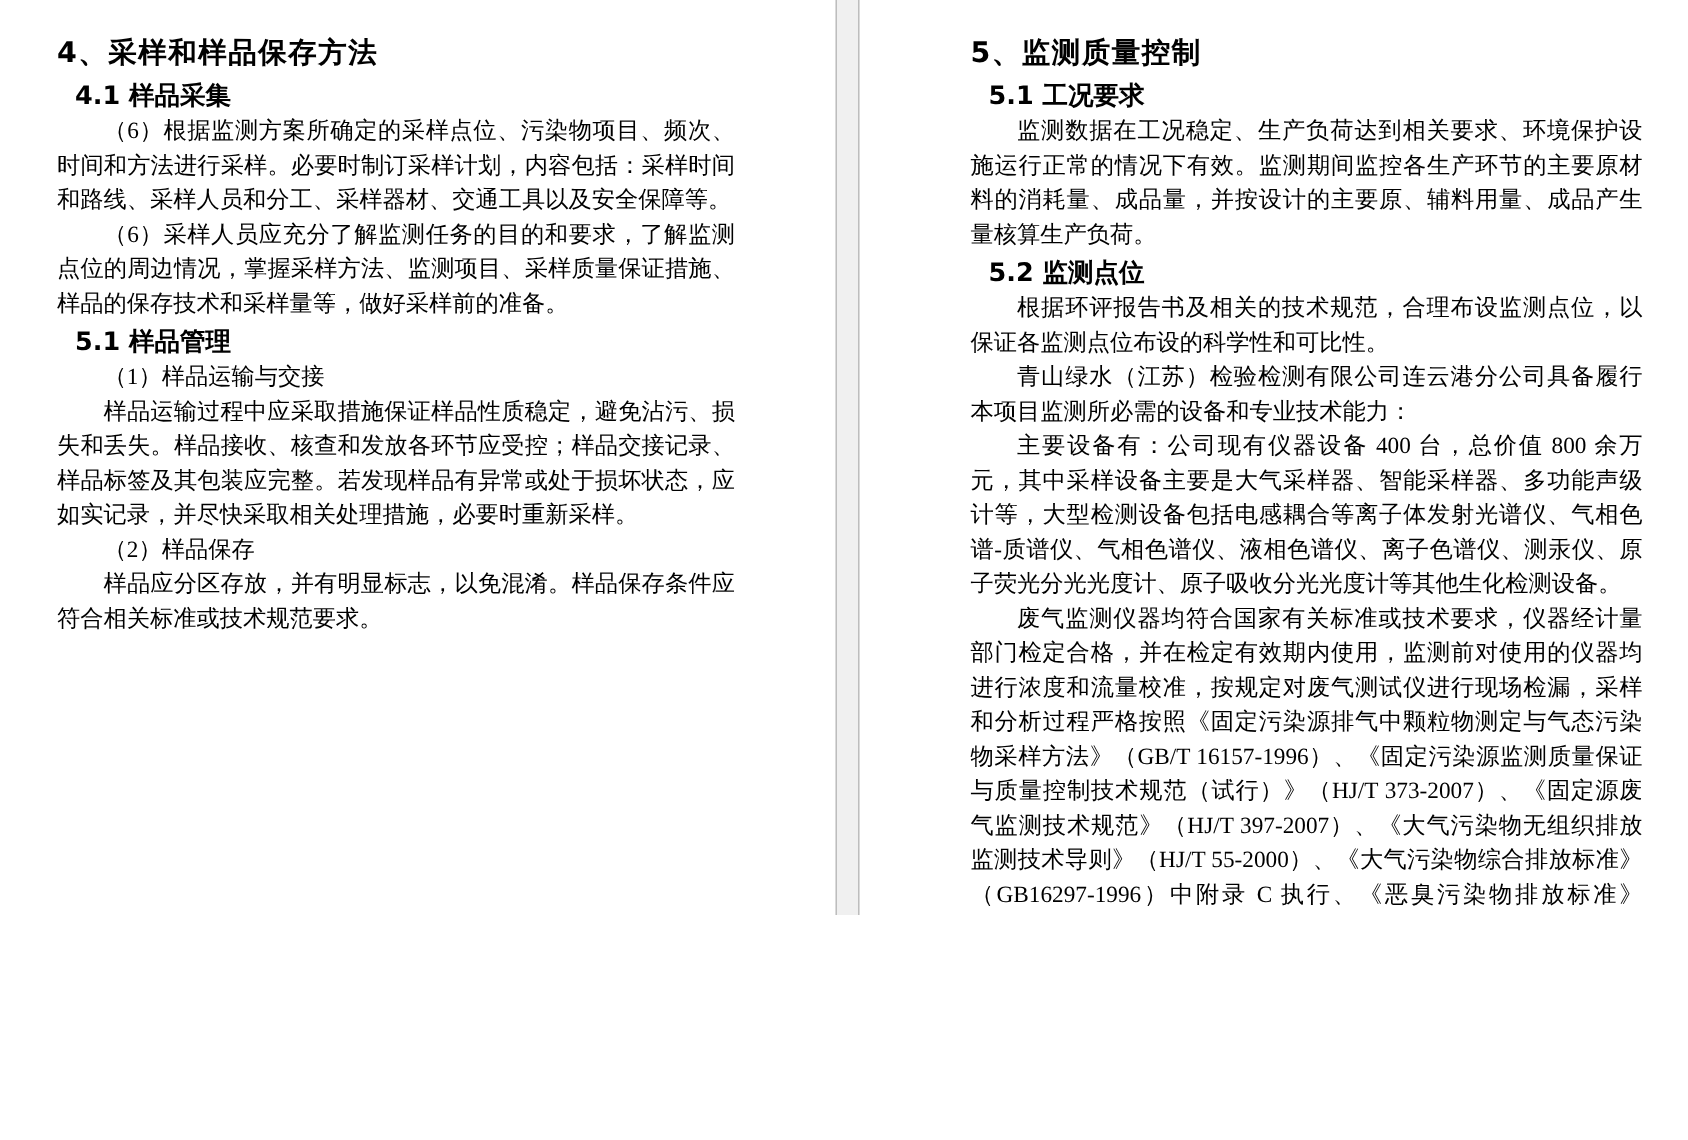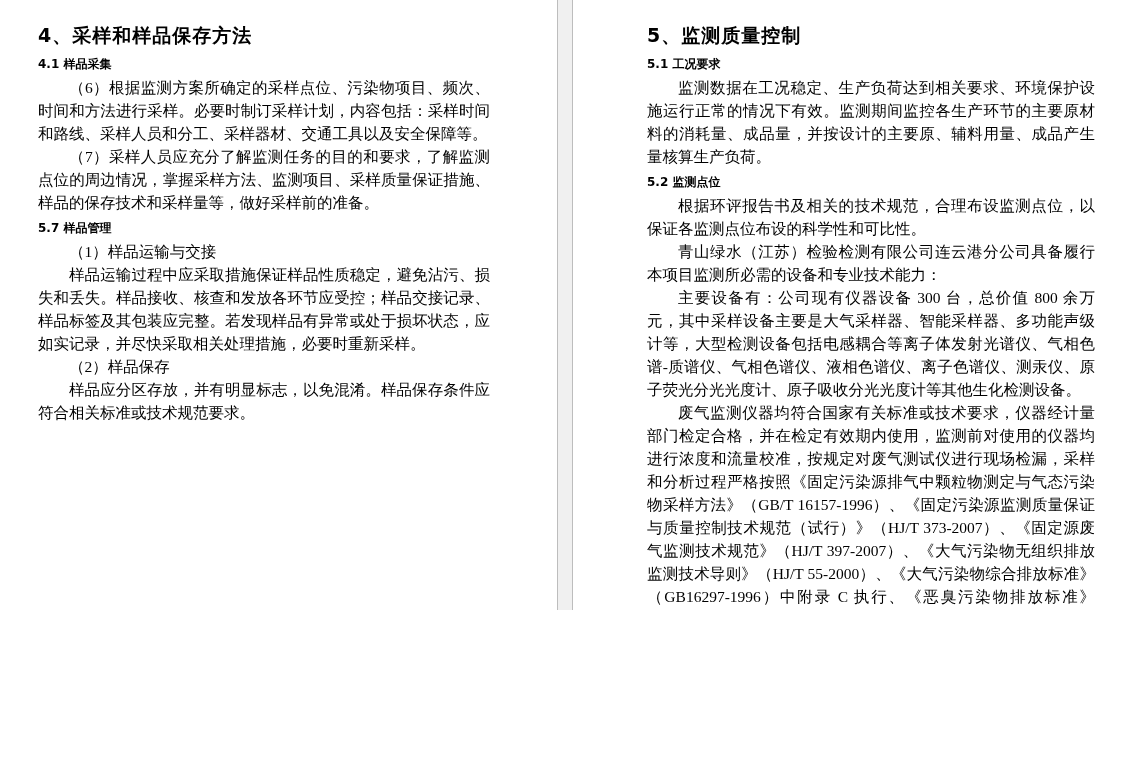--- a/index.html
+++ b/index.html
@@ -22,22 +22,22 @@
   .page-content.p1 { left:38px;  width:452px; }
   .page-content.p2 { left:647px; width:448px; }
 
   h1.doc-title {
     font-size:19px; line-height:26px;
     margin:0 0 6px 0; font-weight:bold;
     letter-spacing:1px;
     font-family:"DejaVu Sans","Liberation Sans",sans-serif;
   }
   h2.sec-heading {
-    font-size:12px; line-height:20px;
-    margin:4px 0 2px 0; font-weight:bold;
+    font-size:17px; line-height:20px;
+    margin:4px 0 2px 12px; font-weight:bold;
     font-family:"DejaVu Sans","Liberation Sans",sans-serif;
   }
   p.para {
     font-size:15.5px; line-height:23px;
     margin:0; text-align:justify; text-indent:2em;
     font-family:"Liberation Serif","DejaVu Serif",serif;
   }
 
   .footer { position:absolute; }
   .footer.f1 { left:33px;  top:720px; width:456px; }
@@ -50,42 +50,42 @@
 </style>
 </head>
 <body>
 
 <div class="viewer">
 
   <div class="page-content p1">
     <h1 class="doc-title">4、采样和样品保存方法</h1>
     <h2 class="sec-heading">4.1 样品采集</h2>
     <p class="para">（6）根据监测方案所确定的采样点位、污染物项目、频次、时间和方法进行采样。必要时制订采样计划，内容包括：采样时间和路线、采样人员和分工、采样器材、交通工具以及安全保障等。</p>
-    <p class="para">（7）采样人员应充分了解监测任务的目的和要求，了解监测点位的周边情况，掌握采样方法、监测项目、采样质量保证措施、样品的保存技术和采样量等，做好采样前的准备。</p>
-    <h2 class="sec-heading">5.7 样品管理</h2>
+    <p class="para">（6）采样人员应充分了解监测任务的目的和要求，了解监测点位的周边情况，掌握采样方法、监测项目、采样质量保证措施、样品的保存技术和采样量等，做好采样前的准备。</p>
+    <h2 class="sec-heading">5.1 样品管理</h2>
     <p class="para">（1）样品运输与交接</p>
     <p class="para">样品运输过程中应采取措施保证样品性质稳定，避免沾污、损失和丢失。样品接收、核查和发放各环节应受控；样品交接记录、样品标签及其包装应完整。若发现样品有异常或处于损坏状态，应如实记录，并尽快采取相关处理措施，必要时重新采样。</p>
     <p class="para">（2）样品保存</p>
     <p class="para">样品应分区存放，并有明显标志，以免混淆。样品保存条件应符合相关标准或技术规范要求。</p>
   </div>
   <div class="footer f1">
     <div class="footer-rule"></div>
     <div class="page-number">1</div>
   </div>
 
   <div class="page-gap"></div>
 
   <div class="page-content p2">
     <h1 class="doc-title">5、监测质量控制</h1>
     <h2 class="sec-heading">5.1 工况要求</h2>
     <p class="para">监测数据在工况稳定、生产负荷达到相关要求、环境保护设施运行正常的情况下有效。监测期间监控各生产环节的主要原材料的消耗量、成品量，并按设计的主要原、辅料用量、成品产生量核算生产负荷。</p>
     <h2 class="sec-heading">5.2 监测点位</h2>
     <p class="para">根据环评报告书及相关的技术规范，合理布设监测点位，以保证各监测点位布设的科学性和可比性。</p>
     <p class="para">青山绿水（江苏）检验检测有限公司连云港分公司具备履行本项目监测所必需的设备和专业技术能力：</p>
-    <p class="para">主要设备有：公司现有仪器设备 300 台，总价值 800 余万元，其中采样设备主要是大气采样器、智能采样器、多功能声级计等，大型检测设备包括电感耦合等离子体发射光谱仪、气相色谱-质谱仪、气相色谱仪、液相色谱仪、离子色谱仪、测汞仪、原子荧光分光光度计、原子吸收分光光度计等其他生化检测设备。</p>
+    <p class="para">主要设备有：公司现有仪器设备 400 台，总价值 800 余万元，其中采样设备主要是大气采样器、智能采样器、多功能声级计等，大型检测设备包括电感耦合等离子体发射光谱仪、气相色谱-质谱仪、气相色谱仪、液相色谱仪、离子色谱仪、测汞仪、原子荧光分光光度计、原子吸收分光光度计等其他生化检测设备。</p>
     <p class="para">废气监测仪器均符合国家有关标准或技术要求，仪器经计量部门检定合格，并在检定有效期内使用，监测前对使用的仪器均进行浓度和流量校准，按规定对废气测试仪进行现场检漏，采样和分析过程严格按照《固定污染源排气中颗粒物测定与气态污染物采样方法》（GB/T 16157-1996）、《固定污染源监测质量保证与质量控制技术规范（试行）》（HJ/T 373-2007）、《固定源废气监测技术规范》（HJ/T 397-2007）、《大气污染物无组织排放监测技术导则》（HJ/T 55-2000）、《大气污染物综合排放标准》（GB16297-1996）中附录 C 执行、《恶臭污染物排放标准》（GB14554-1993）。</p>
     <p class="para">现场监测前对大气综合采样器进行校准、标定，仪器示值偏差不高于 5%，仪器可以使用。</p>
 
   </div>
   <div class="footer f2">
     <div class="footer-rule"></div>
     <div class="page-number">2</div>
   </div>
 
 </div>

